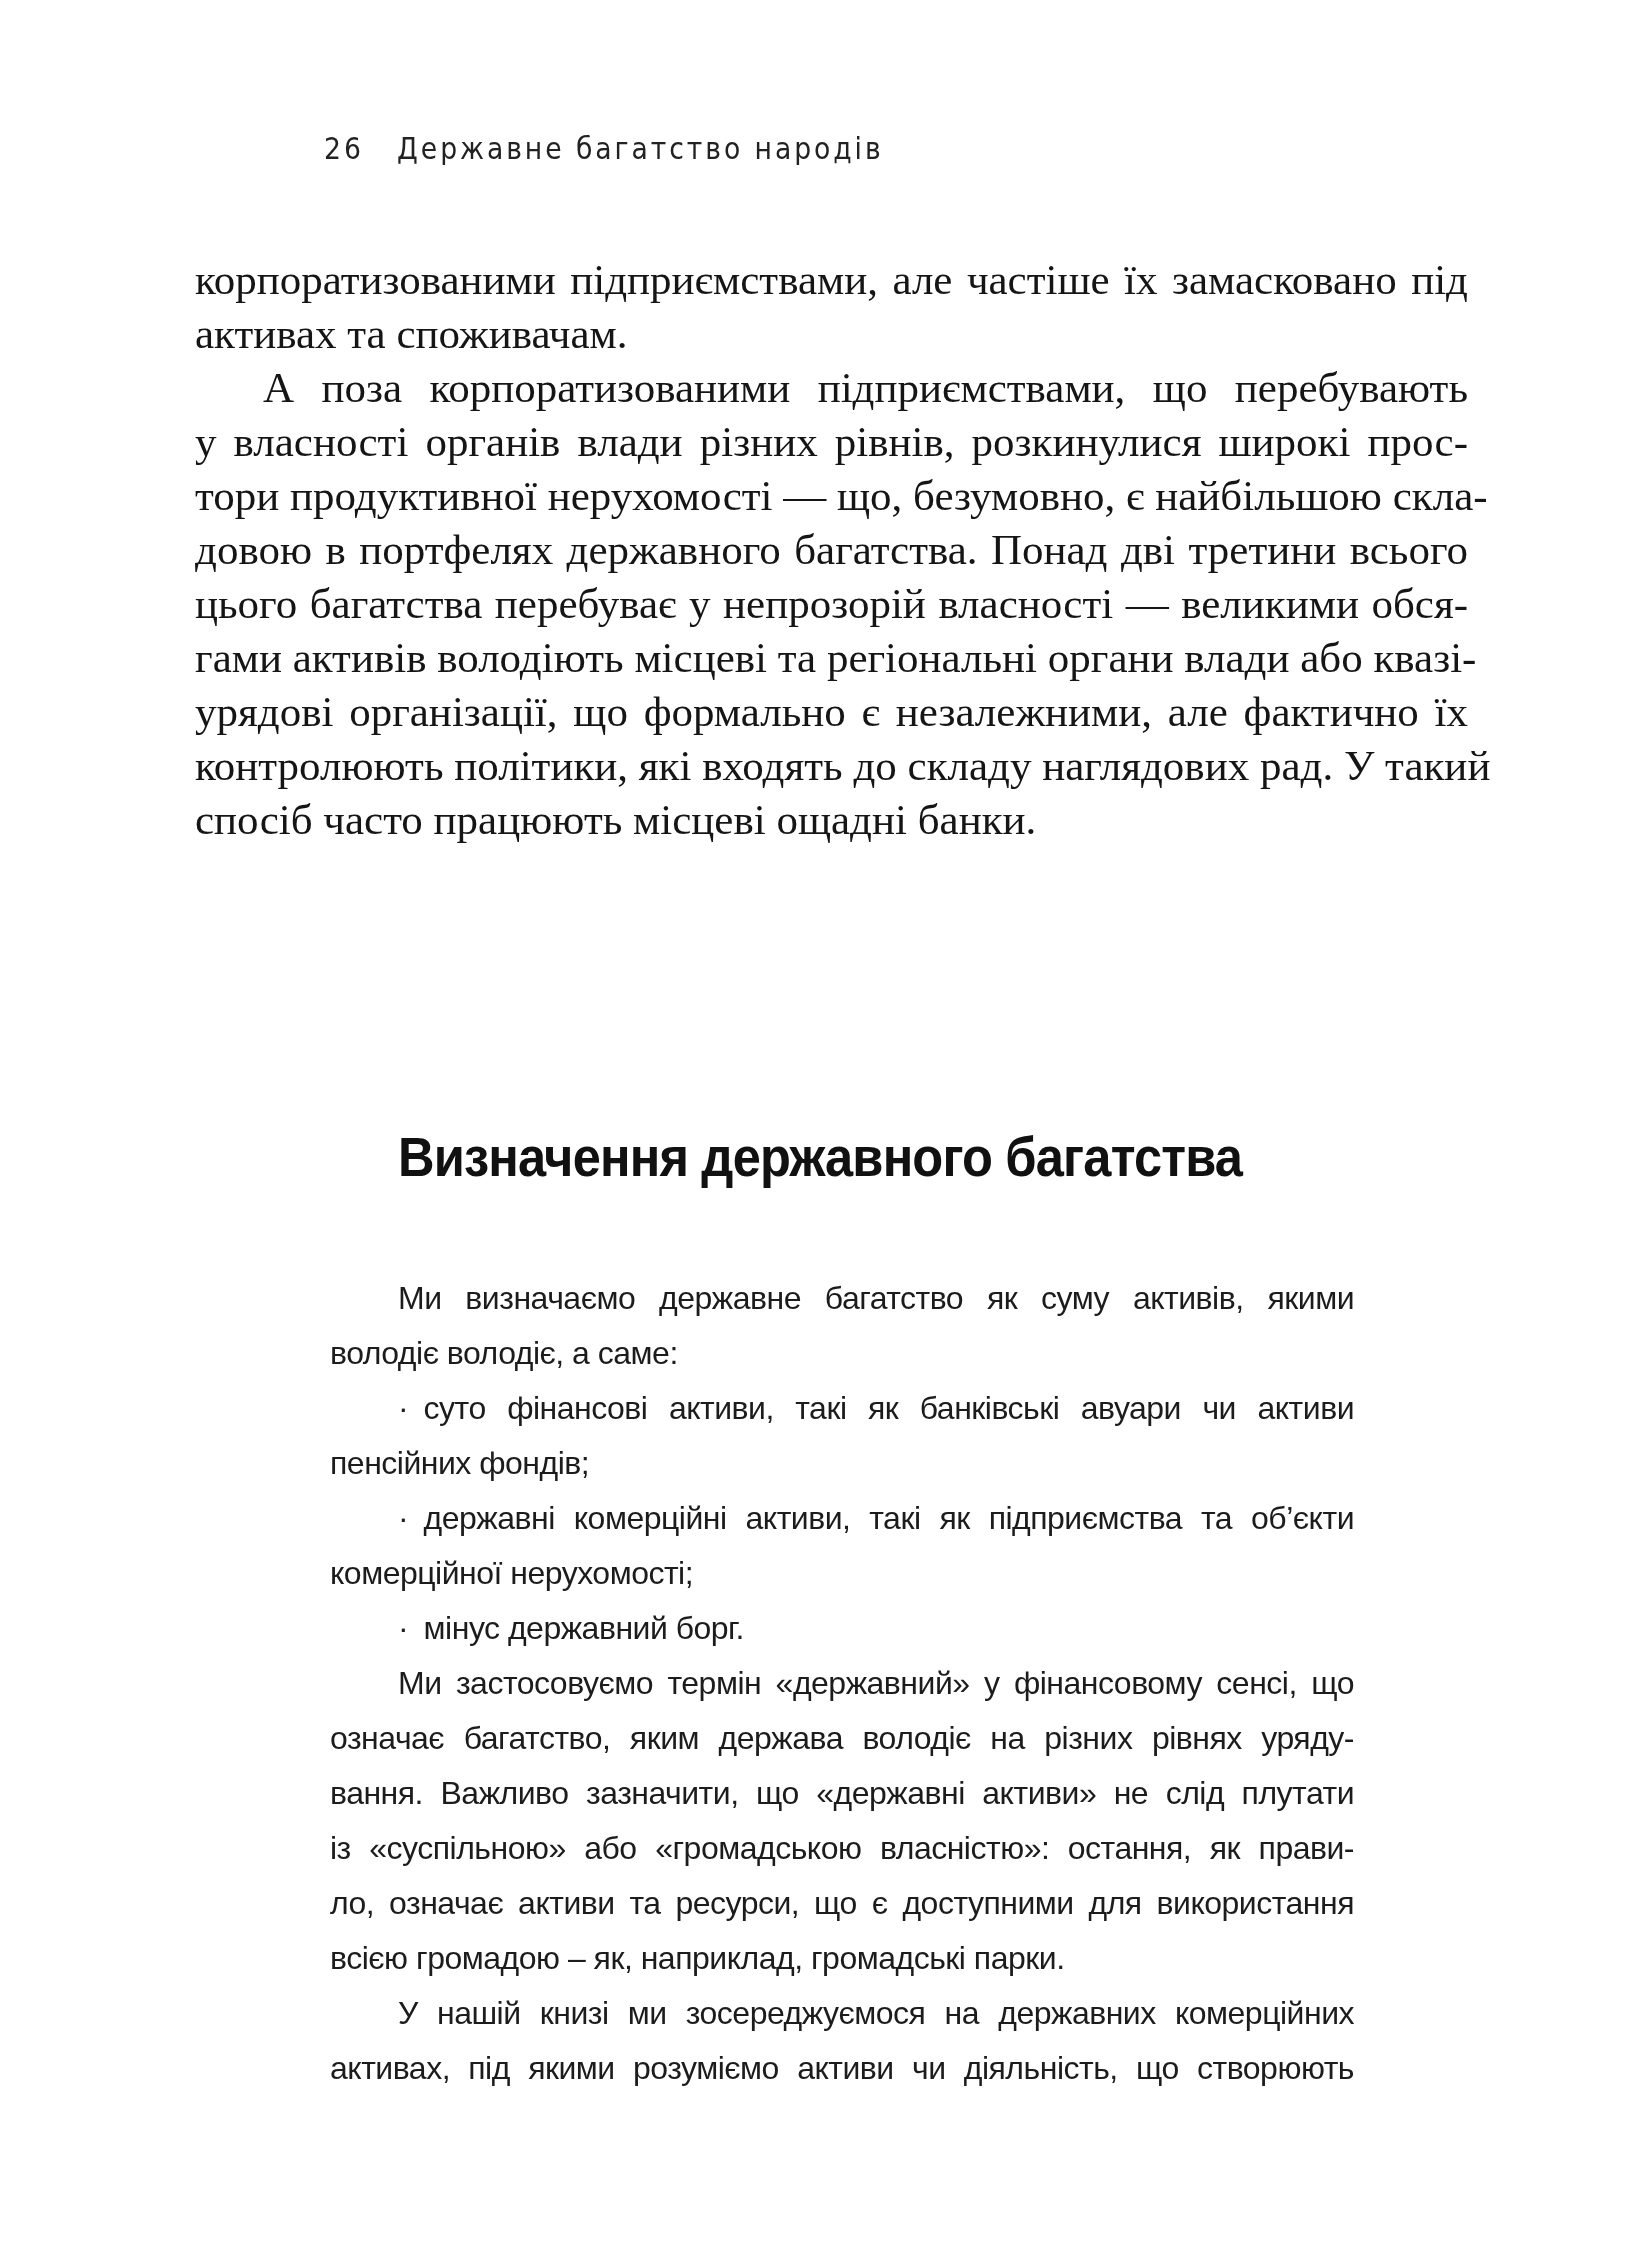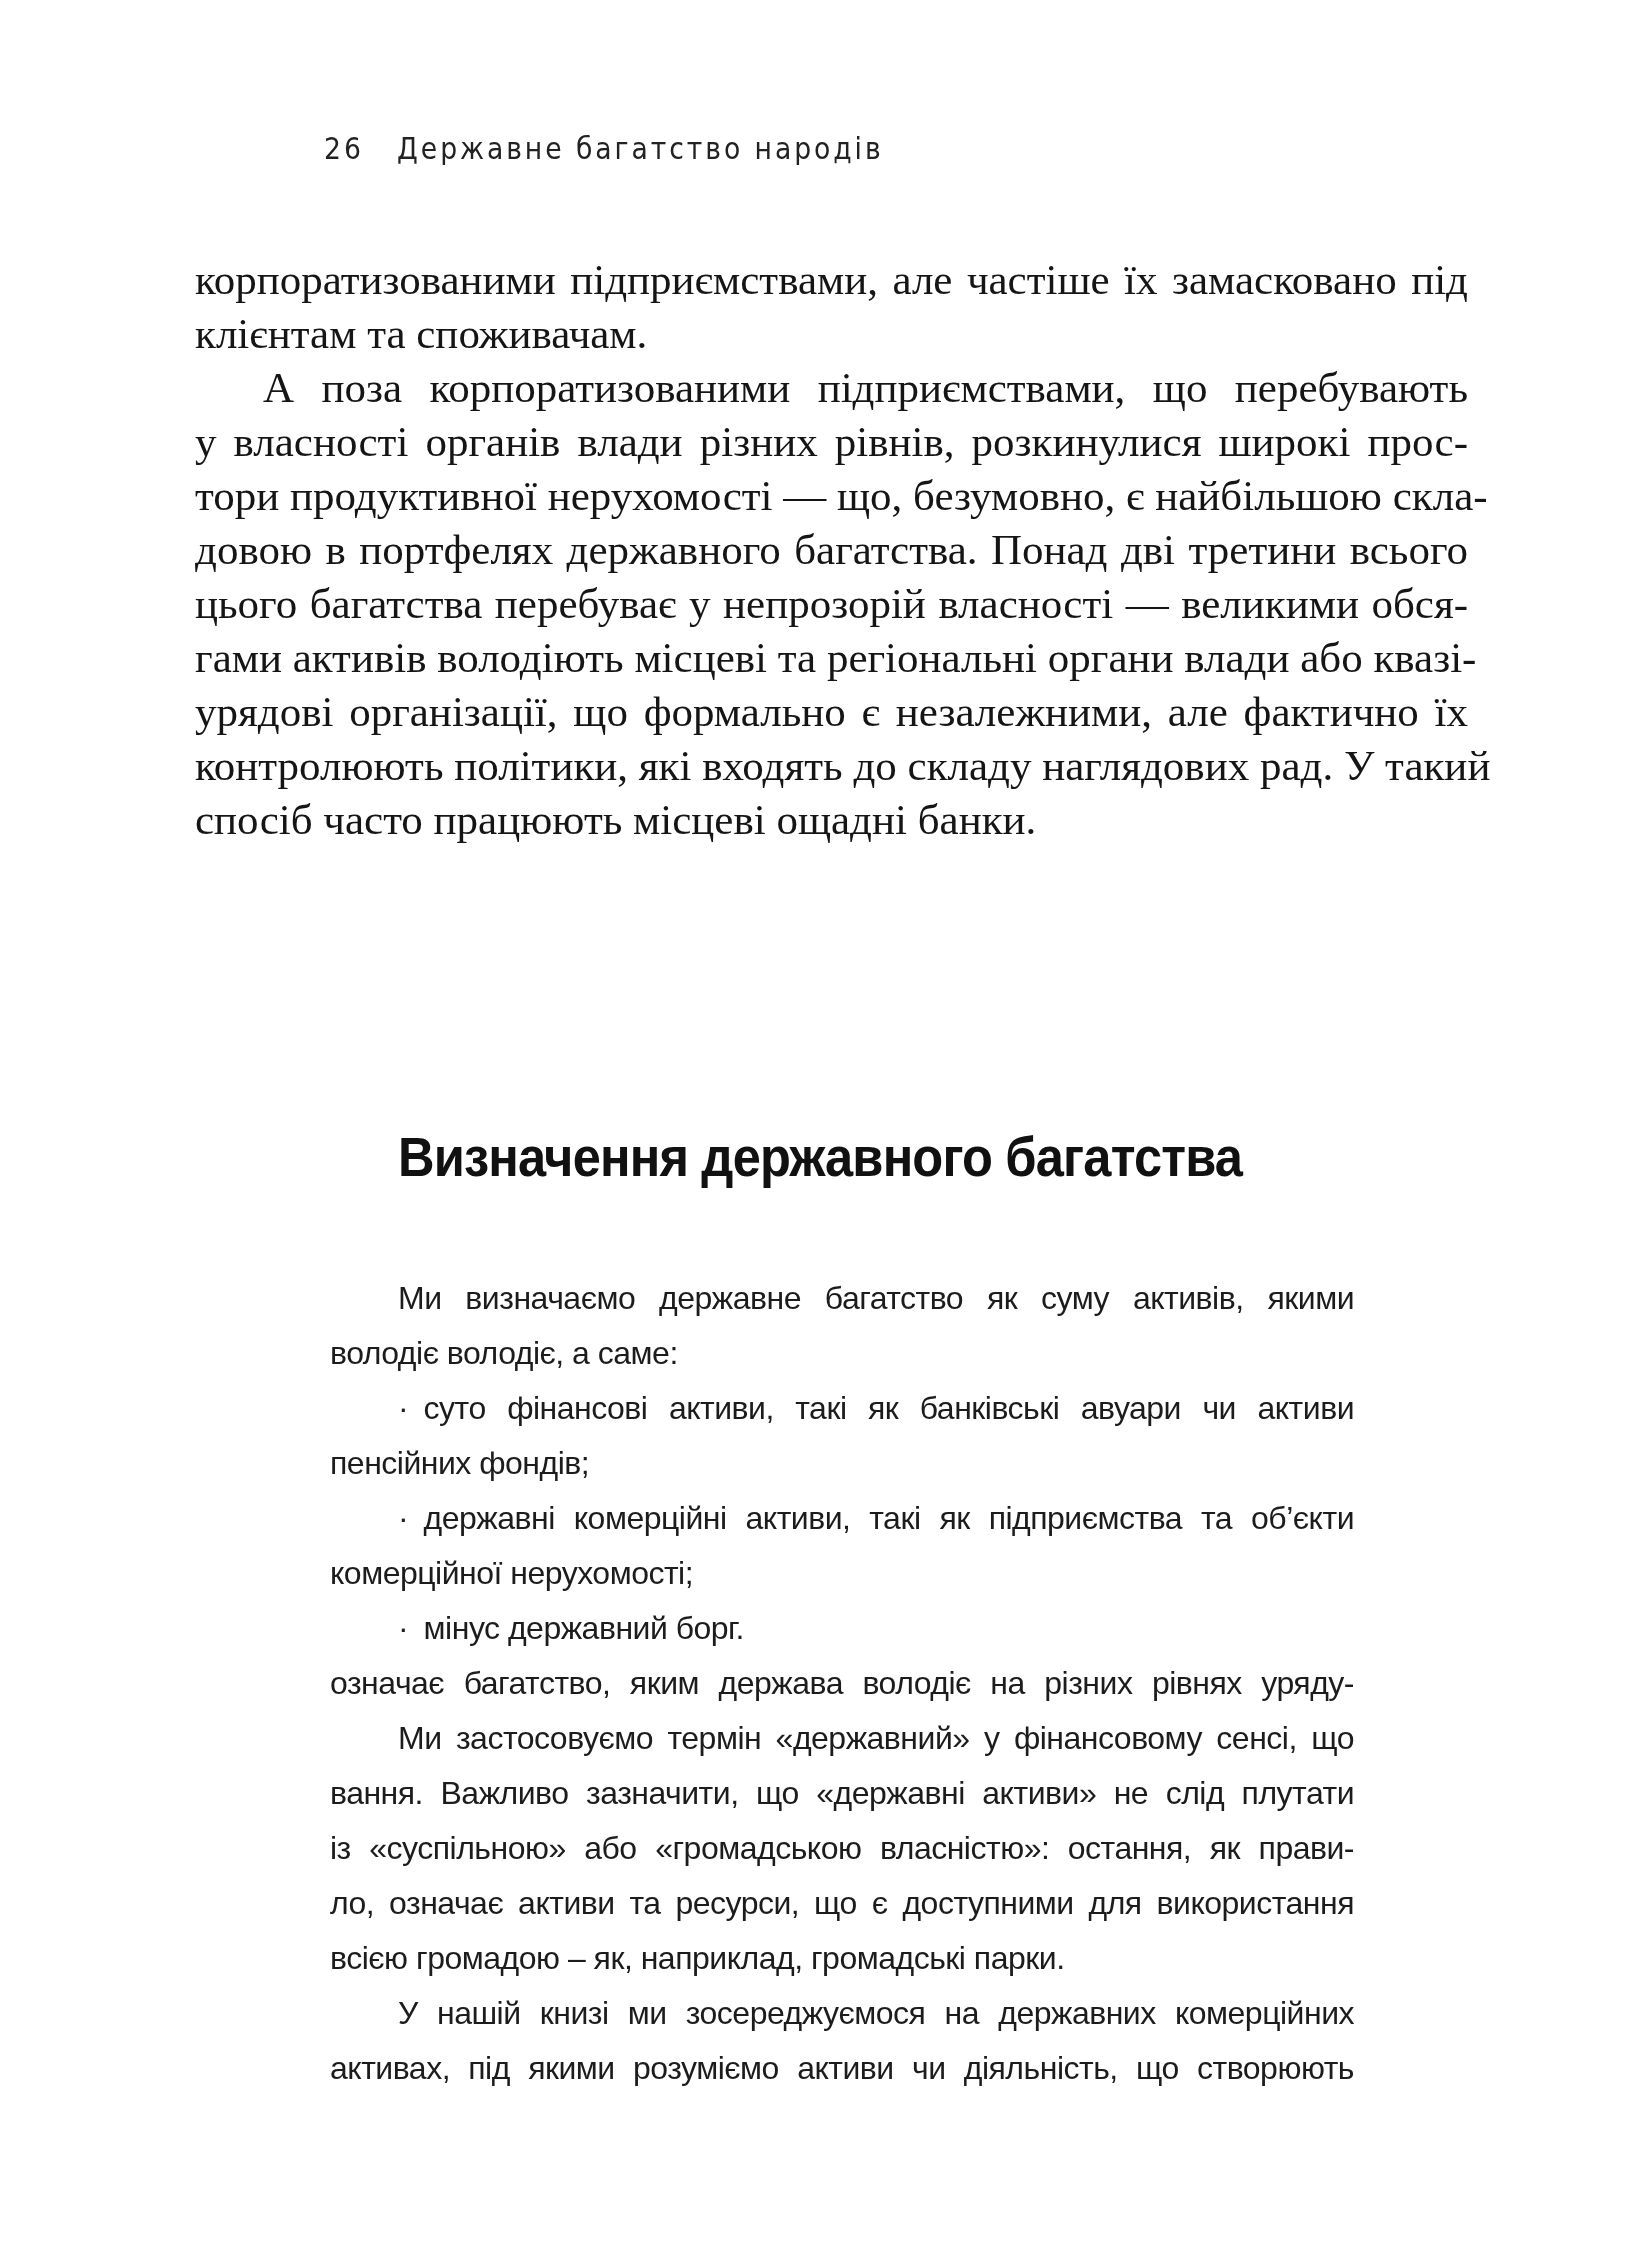--- a/index.html
+++ b/index.html
@@ -19,21 +19,21 @@
 </style>
 </head>
 <body>
 
 <div class="running-head">
   <span class="pagenum">26</span><span>Державне багатство народів</span>
 </div>
 
 <div class="sec1">
   <span class="line">корпоратизованими підприємствами, але частіше їх замасковано під</span>
-  <span class="line last">клієнтам та споживачам.</span>
+  <span class="line last">активах та споживачам.</span>
   <span class="line indent">А поза корпоратизованими підприємствами, що перебувають</span>
   <span class="line">у власності органів влади різних рівнів, розкинулися широкі прос-</span>
   <span class="line">тори продуктивної нерухомості — що, безумовно, є найбільшою скла-</span>
   <span class="line">довою в портфелях державного багатства. Понад дві третини всього</span>
   <span class="line">цього багатства перебуває у непрозорій власності — великими обся-</span>
   <span class="line">гами активів володіють місцеві та регіональні органи влади або квазі-</span>
   <span class="line">урядові організації, що формально є незалежними, але фактично їх</span>
   <span class="line">контролюють політики, які входять до складу наглядових рад. У такий</span>
   <span class="line last">спосіб часто працюють місцеві ощадні банки.</span>
 </div>
@@ -41,22 +41,22 @@
 <h2 class="heading">Визначення державного багатства</h2>
 
 <div class="sec2">
   <span class="line indent">Ми визначаємо державне багатство як суму активів, якими</span>
   <span class="line last">володіє володіє, а саме:</span>
   <span class="line bullet-line"><span class="bullet">·</span><span>суто фінансові активи, такі як банківські авуари чи активи</span></span>
   <span class="line last">пенсійних фондів;</span>
   <span class="line bullet-line"><span class="bullet">·</span><span>державні комерційні активи, такі як підприємства та об’єкти</span></span>
   <span class="line last">комерційної нерухомості;</span>
   <span class="line last bullet-line"><span class="bullet">·</span><span>мінус державний борг.</span></span>
+  <span class="line indent">Ми застосовуємо термін «державний» у фінансовому сенсі, що</span>
   <span class="line">означає багатство, яким держава володіє на різних рівнях уряду-</span>
-  <span class="line indent">Ми застосовуємо термін «державний» у фінансовому сенсі, що</span>
   <span class="line">вання. Важливо зазначити, що «державні активи» не слід плутати</span>
   <span class="line">із «суспільною» або «громадською власністю»: остання, як прави-</span>
   <span class="line">ло, означає активи та ресурси, що є доступними для використання</span>
   <span class="line last">всією громадою – як, наприклад, громадські парки.</span>
   <span class="line indent">У нашій книзі ми зосереджуємося на державних комерційних</span>
   <span class="line">активах, під якими розуміємо активи чи діяльність, що створюють</span>
 </div>
 
 
 </body></html>

